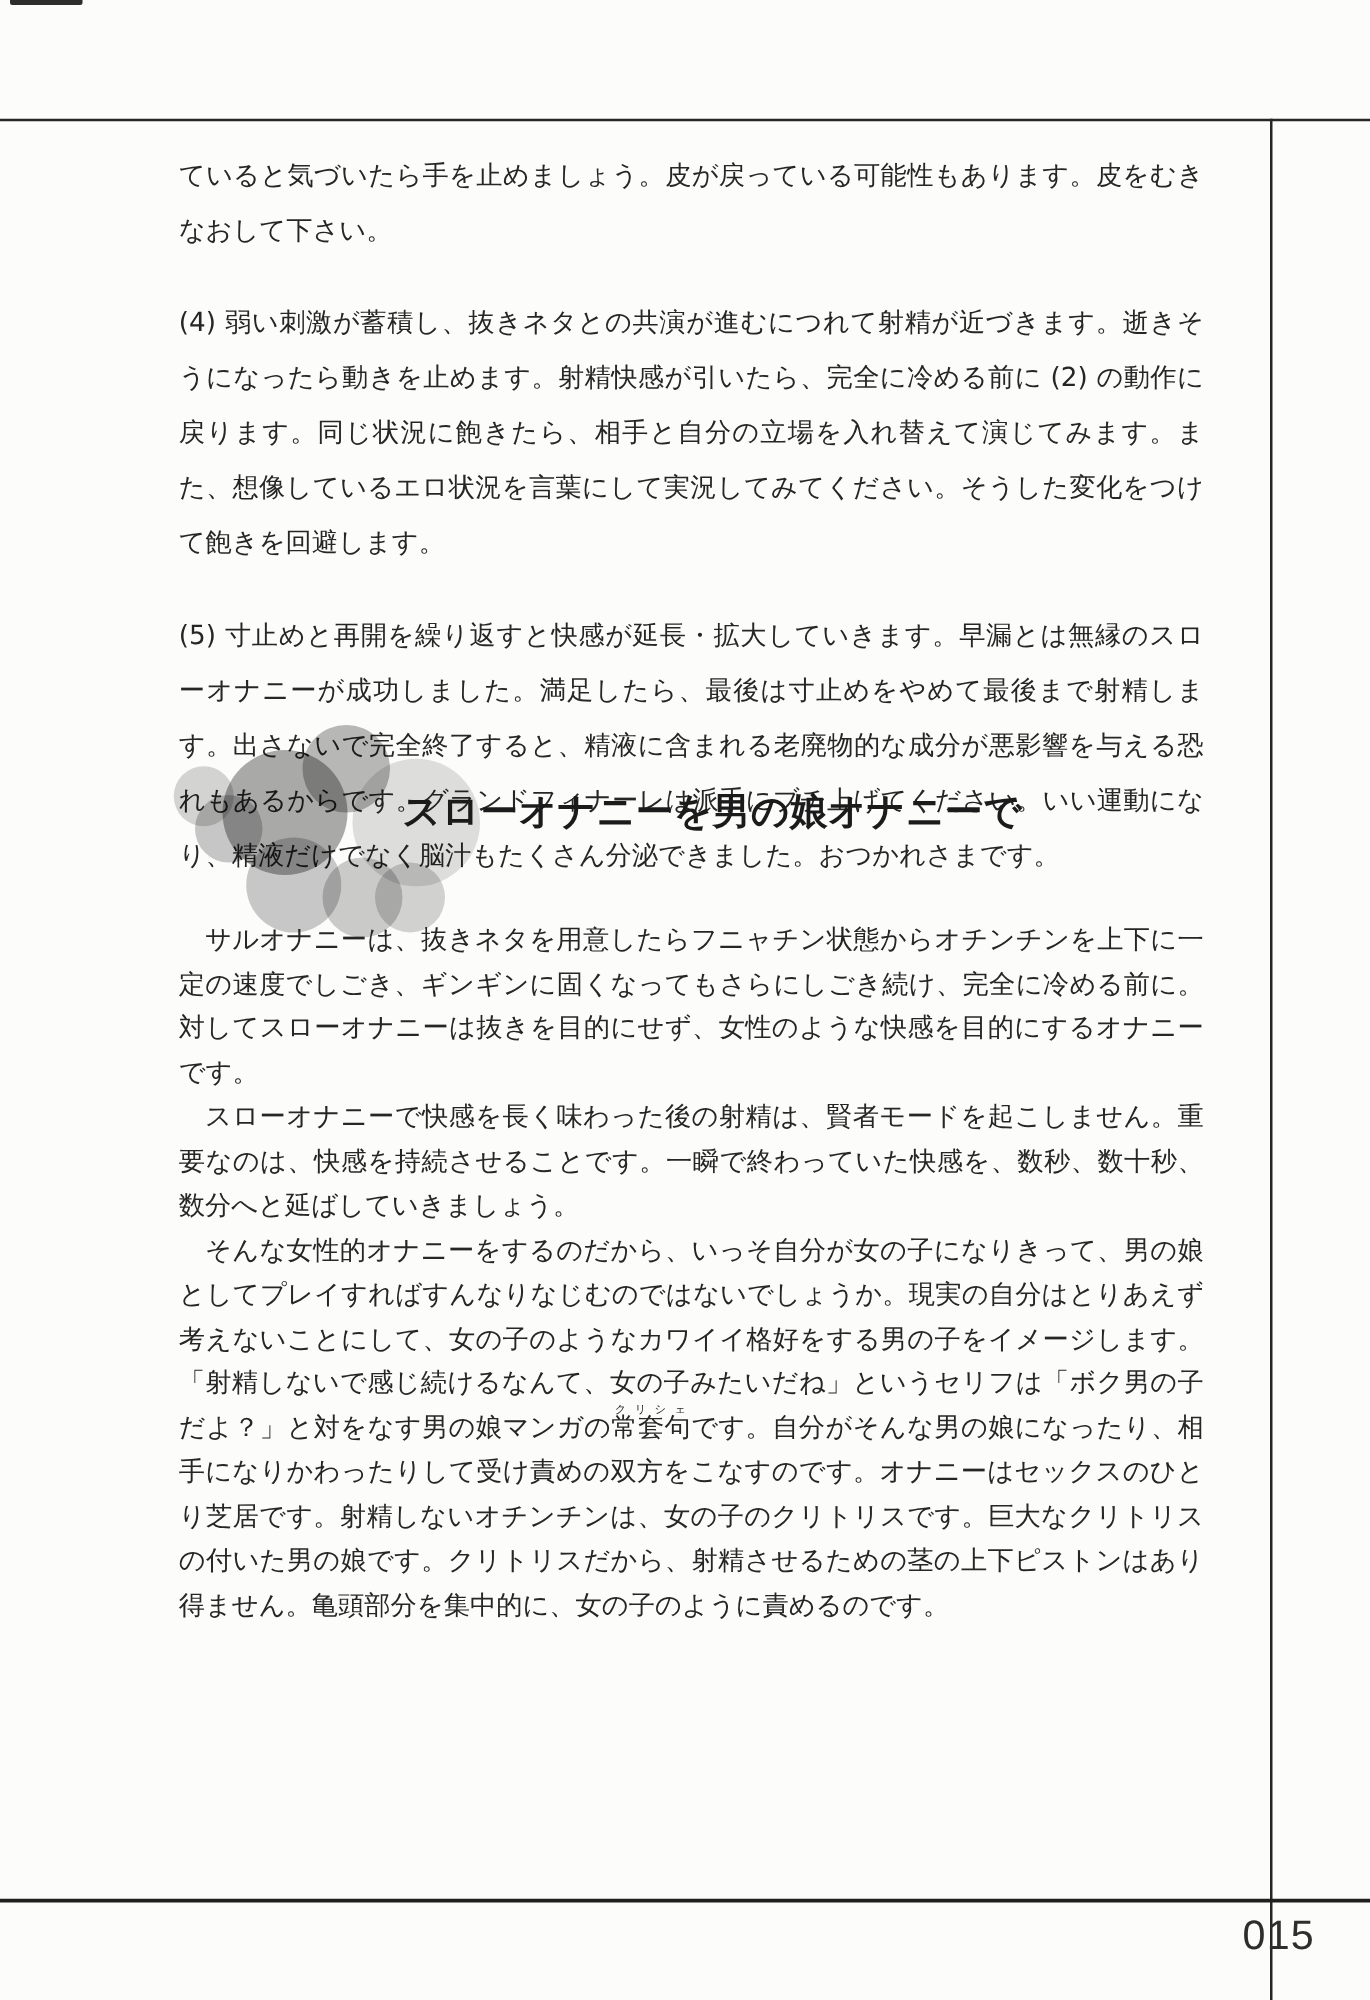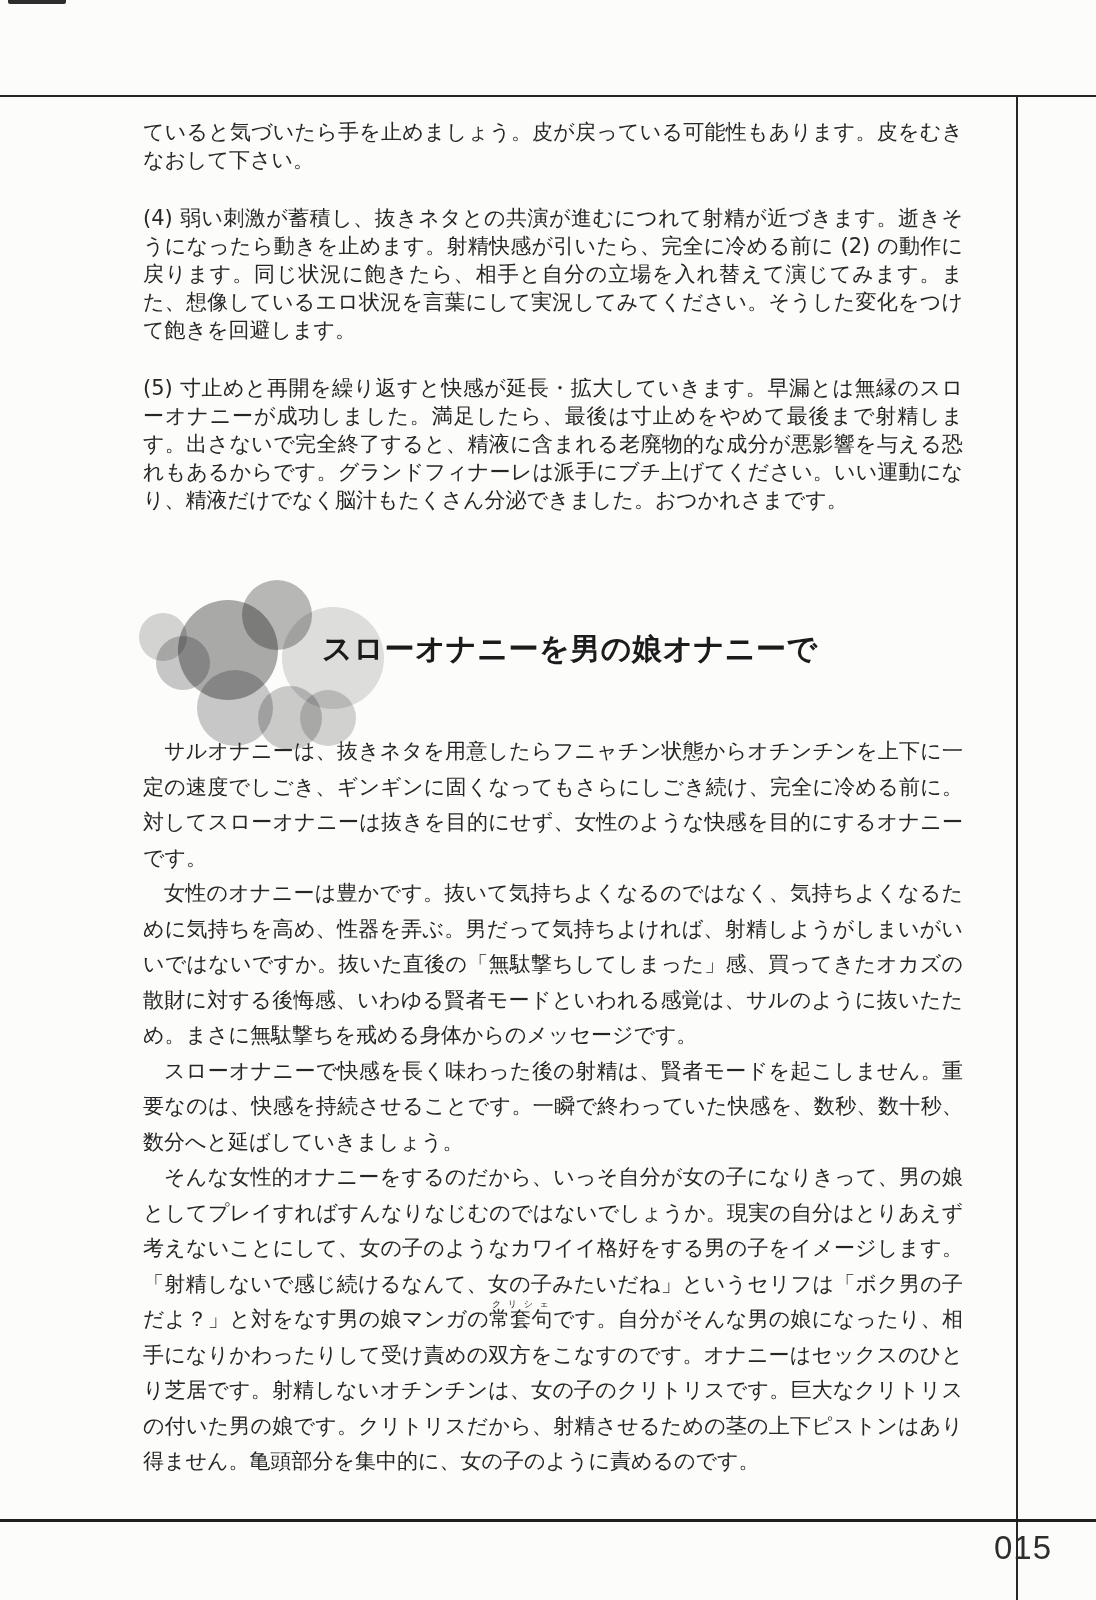--- a/index.html
+++ b/index.html
@@ -9,21 +9,21 @@
     font-family:"DejaVu Sans",sans-serif;
   }
   
   .rule-top{position:absolute;left:0;top:95px;width:1096px;height:2px;background:#262626;}
   .rule-bottom{position:absolute;left:0;top:1519px;width:1096px;height:3px;background:#1f1f1f;}
   .rule-vertical{position:absolute;left:1016px;top:95px;width:2px;height:1505px;background:#262626;}
   .scan-mark{position:absolute;left:8px;top:0;width:58px;height:4px;background:#2d2d2d;border-radius:0 0 2px 2px;}
   
   .top-block{
     position:absolute;left:143px;top:118px;width:820px;
-    font-size:21px;line-height:28px;text-align:justify;
+    font-size:21px;line-height:44px;text-align:justify;
   }
   .top-block p{margin:0 0 30px 0;}
   .body-block{
     position:absolute;left:143px;top:734px;width:820px;
     font-size:21px;line-height:35.5px;text-align:justify;
   }
   .body-block p{margin:0;text-indent:1em;}
   
   .heading-section{position:absolute;left:0;top:0;width:1096px;height:0;}
   .circle{position:absolute;border-radius:50%;mix-blend-mode:multiply;}
@@ -70,18 +70,17 @@
   <div class="circle c2"></div>
   <div class="circle c5"></div>
   <div class="circle c7"></div>
   <div class="circle c8"></div>
   <div class="circle c3"></div>
   <div class="heading-text">スローオナニーを男の娘オナニーで</div>
 </div>
 
 <div class="body-block">
   <p>サルオナニーは、抜きネタを用意したらフニャチン状態からオチンチンを上下に一定の速度でしごき、ギンギンに固くなってもさらにしごき続け、完全に冷める前に。対してスローオナニーは抜きを目的にせず、女性のような快感を目的にするオナニーです。</p>
-  <p>女性のオナニーは豊かです。抜いて気持ちよくなるのではなく、気持ちよくなるために気持ちを高め、性器を弄ぶ。男だって気持ちよければ、射精しようがしまいがいいではないですか。抜いた直後の「無駄撃ちしてしまった」感、買ってきたオカズの散財に対する後悔感、いわゆる賢者モードといわれる感覚は、サルのように抜いたため。まさに無駄撃ちを戒める身体からのメッセージです。</p>
   <p>スローオナニーで快感を長く味わった後の射精は、賢者モードを起こしません。重要なのは、快感を持続させることです。一瞬で終わっていた快感を、数秒、数十秒、数分へと延ばしていきましょう。</p>
   <p><span>そんな女性的オナニーをするのだから、いっそ自分が女の子になりきって、男の娘としてプレイすればすんなりなじむのではないでしょうか。現実の自分はとりあえず考えないことにして、女の子のようなカワイイ格好をする男の子をイメージします。「射精しないで感じ続けるなんて、女の子みたいだね」というセリフは「ボク男の子だよ？」と対をなす男の娘マンガの</span><ruby><span>常套句</span><rt>クリシェ</rt></ruby><span>です。自分がそんな男の娘になったり、相手になりかわったりして受け責めの双方をこなすのです。オナニーはセックスのひとり芝居です。射精しないオチンチンは、女の子のクリトリスです。巨大なクリトリスの付いた男の娘です。クリトリスだから、射精させるための茎の上下ピストンはあり得ません。亀頭部分を集中的に、女の子のように責めるのです。</span></p>
 </div>
 
 <div class="page-number">015</div>
 
 </body></html>

